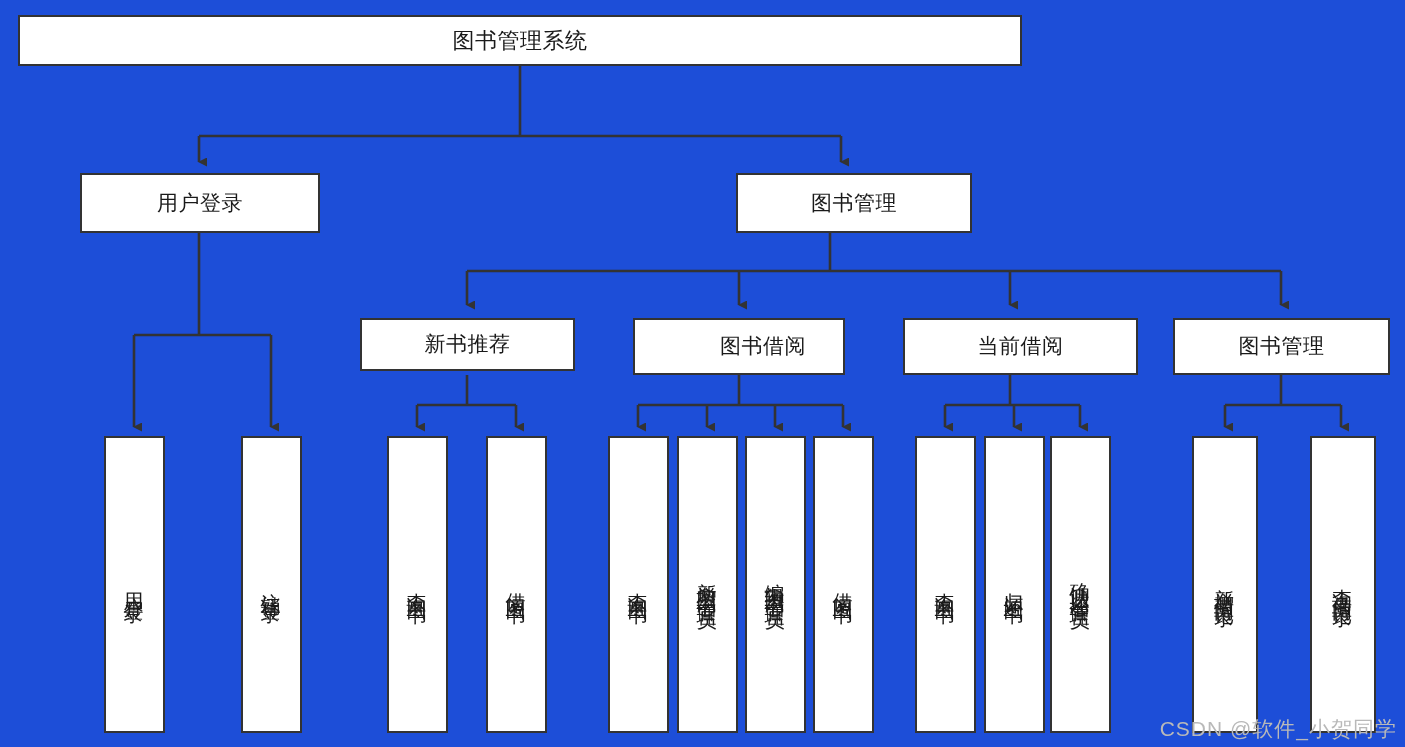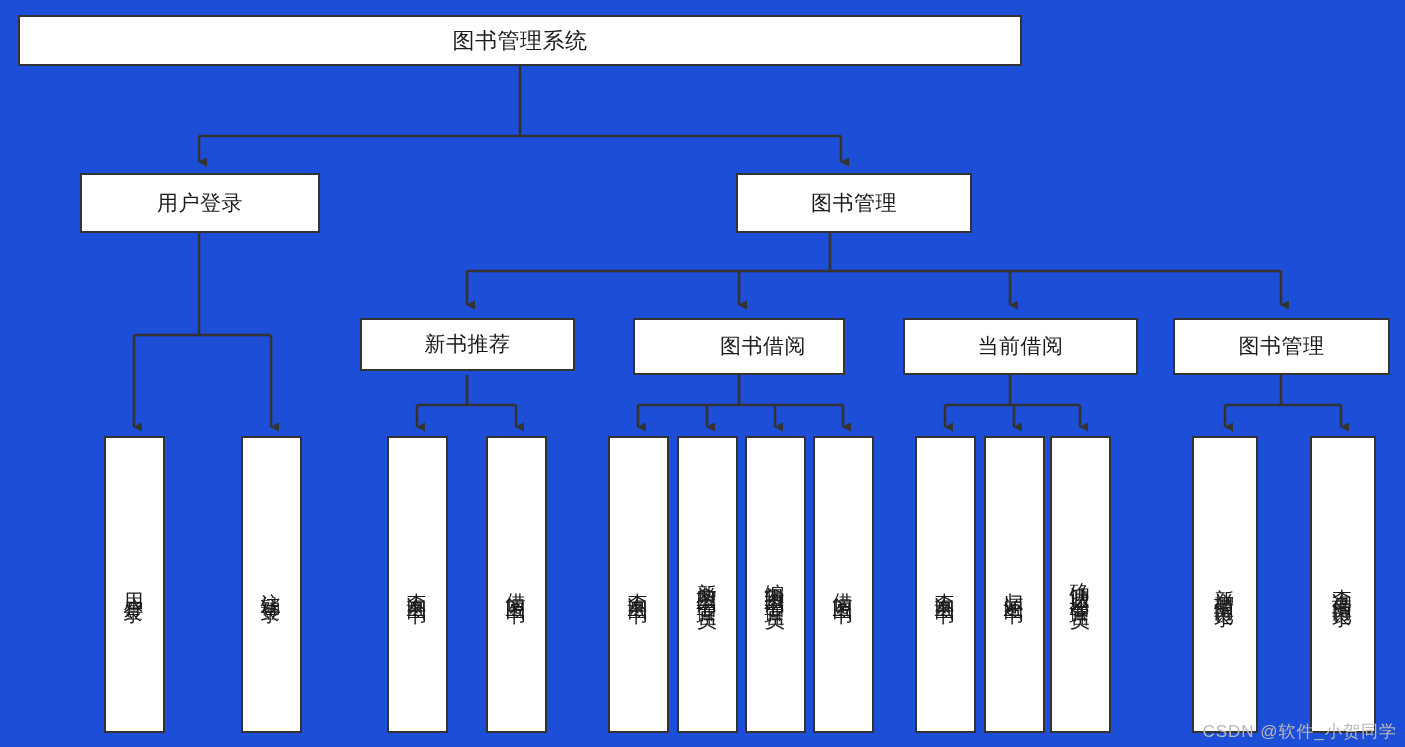--- a/index.html
+++ b/index.html
@@ -51,21 +51,21 @@
     text-orientation: upright;
     white-space: nowrap;
   }
   .node.root {
     font-size: 22px;
   }
   .watermark {
     position: absolute;
     right: 8px;
     bottom: 4px;
-    font-size: 17px;
+    font-size: 21px;
     color: #b9b9b9;
     letter-spacing: 1px;
     z-index: 3;
     white-space: nowrap;
   }
 </style>
 </head>
 <body>
 
 <div id="canvas">

